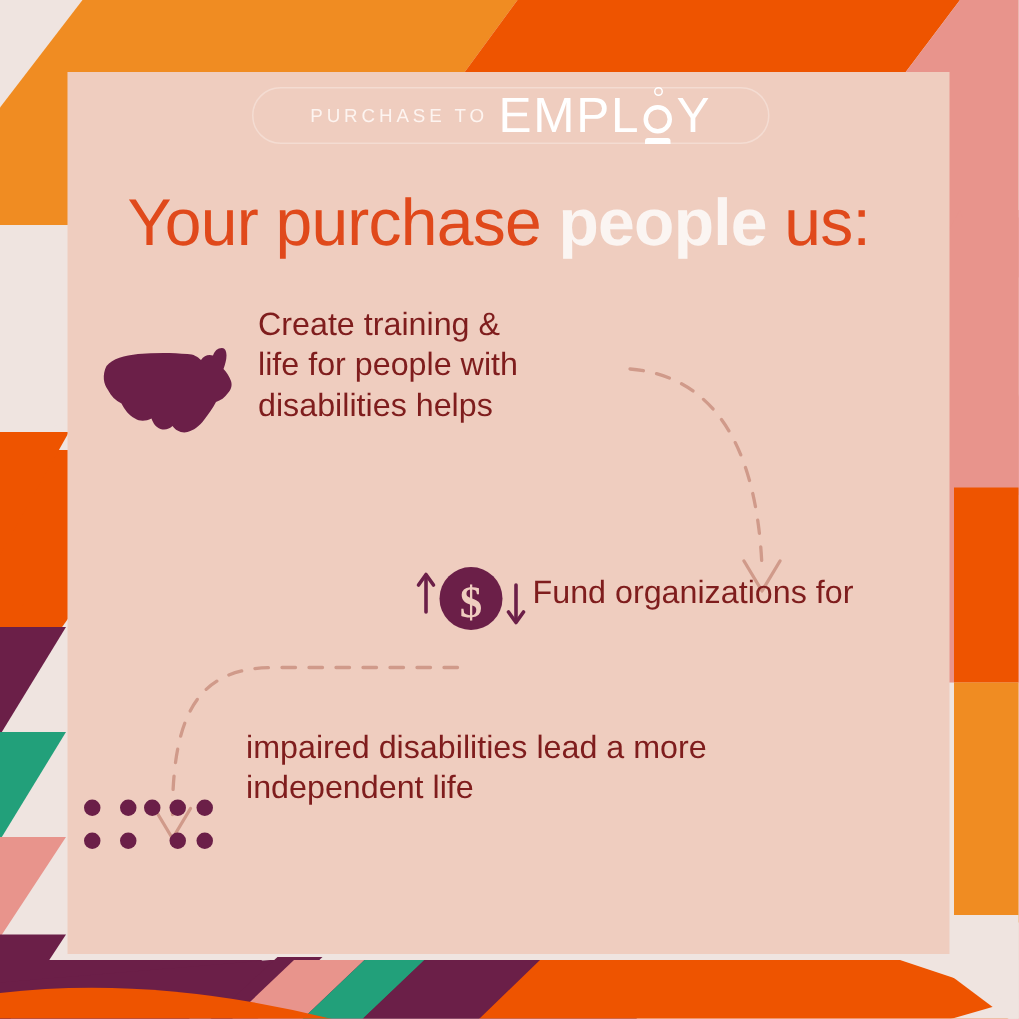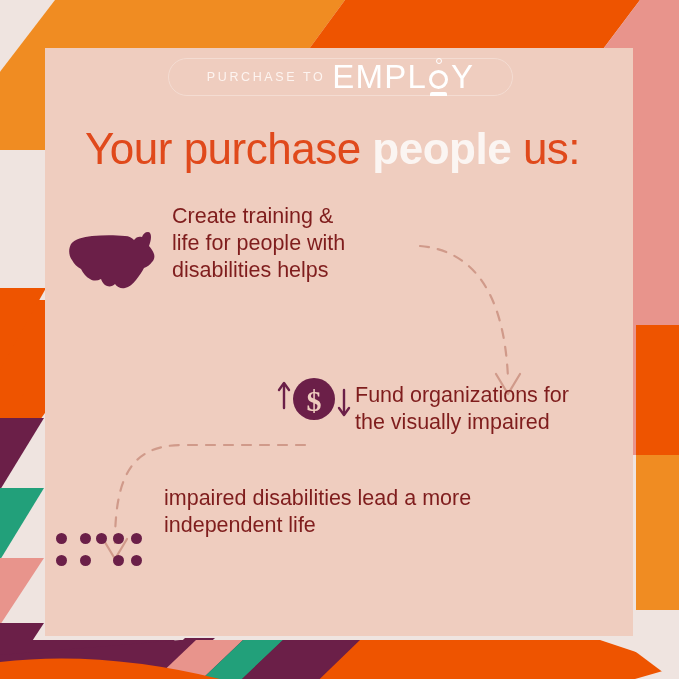--- a/index.html
+++ b/index.html
@@ -199,21 +199,20 @@
     </div>
 
     <div id="block1" class="body-text">
       <div>Create training &amp;</div>
       <div>life for people with</div>
       <div>disabilities helps</div>
     </div>
 
     <div id="block2" class="body-text">
       <div>Fund organizations for</div>
-      <div>the visually impaired</div>
     </div>
 
     <div id="block3" class="body-text">
       <div>impaired disabilities lead a more</div>
       <div>independent life</div>
     </div>
 
   </div>
 </div>
 

